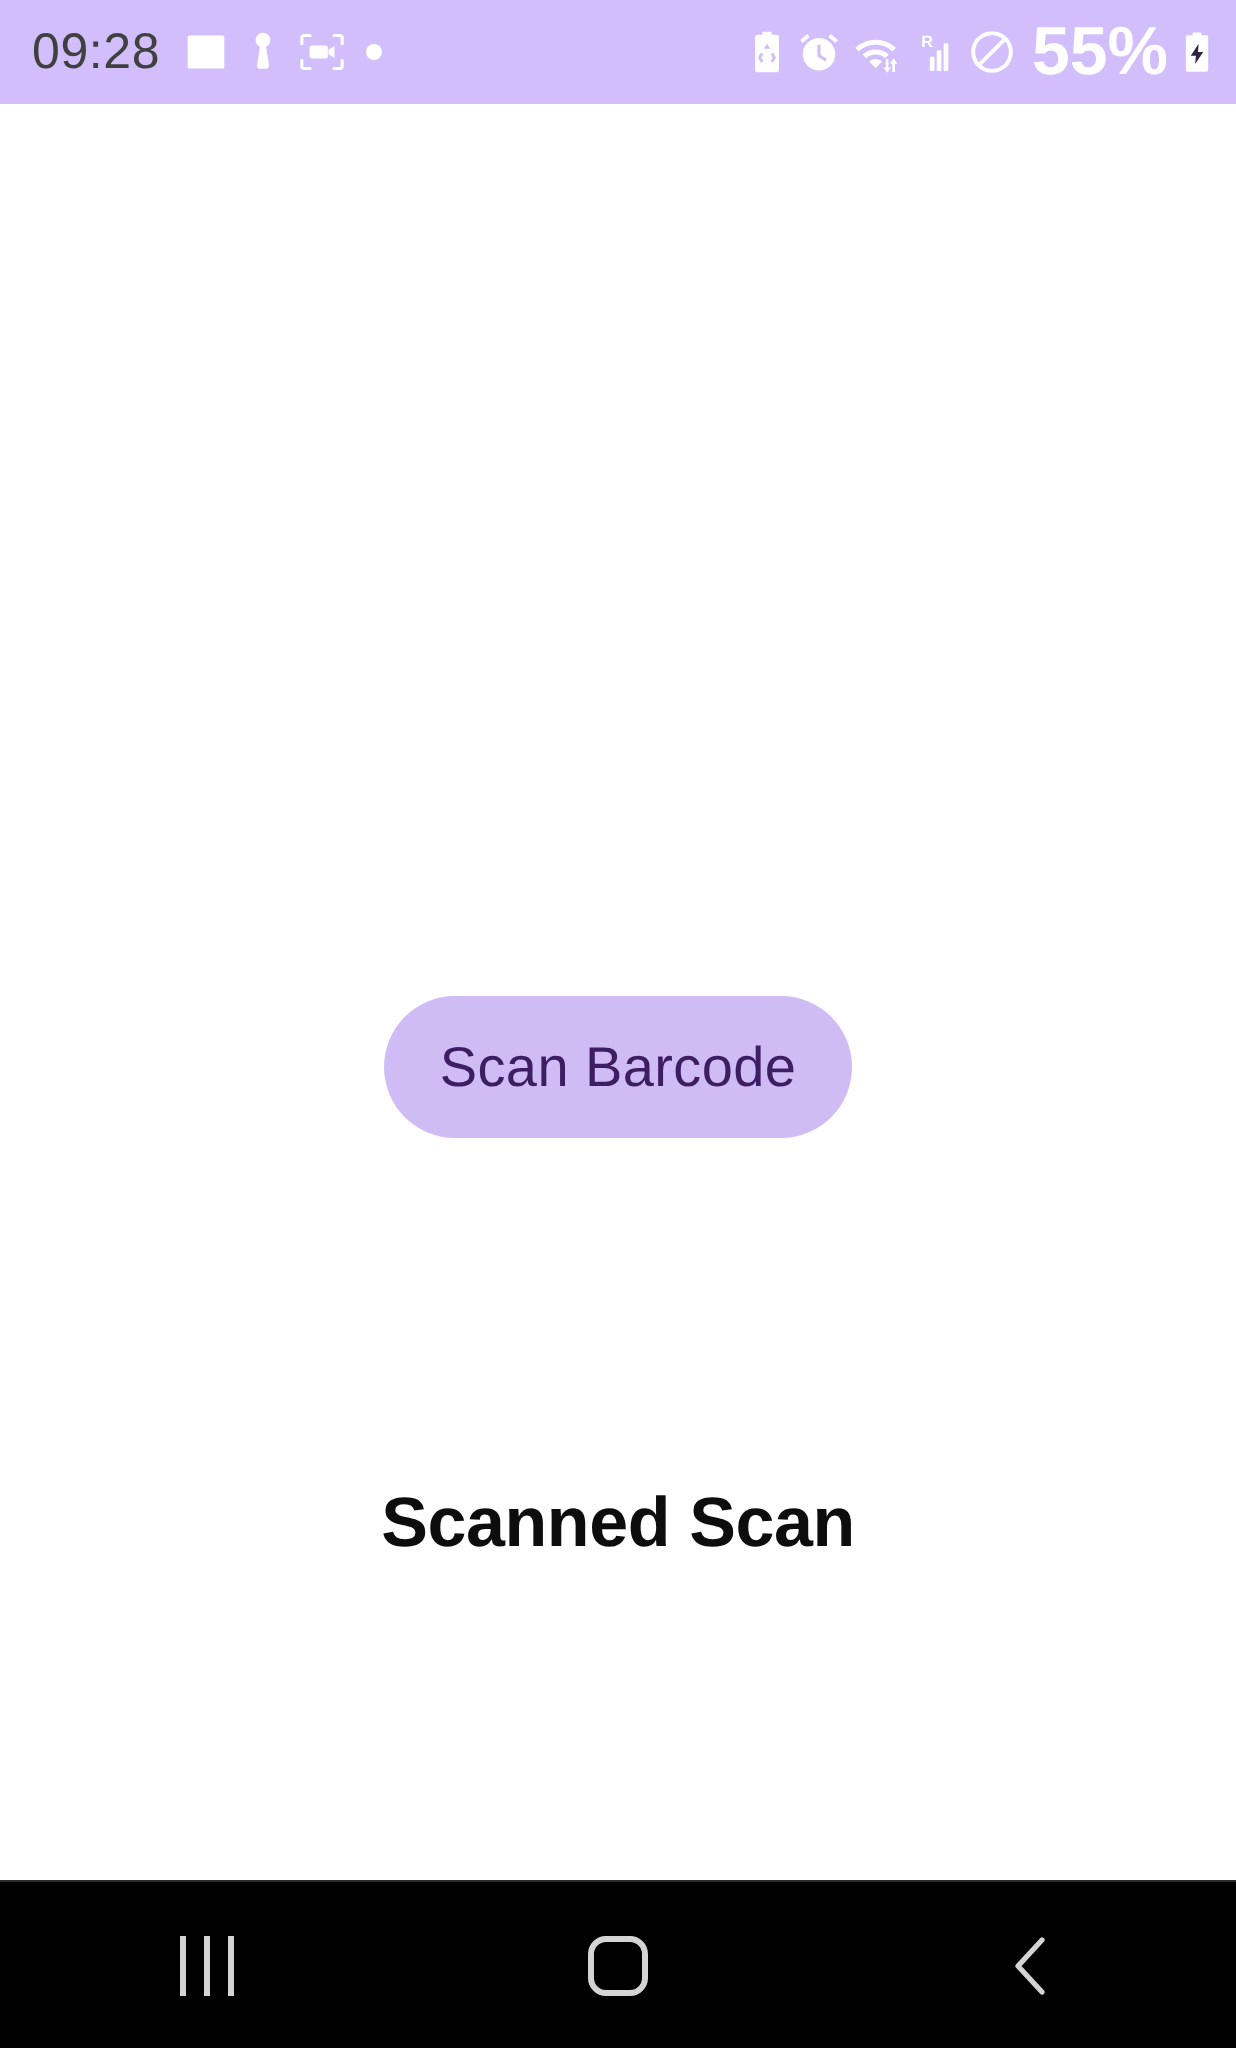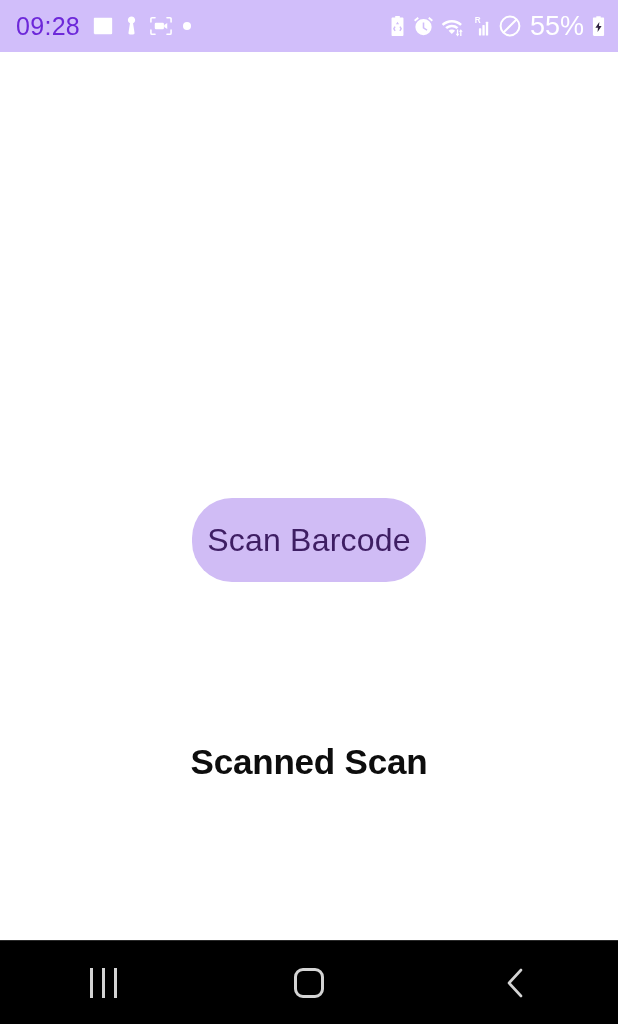--- a/index.html
+++ b/index.html
@@ -37,31 +37,31 @@
   }
   .status-left,
   .status-right {
     display: flex;
     align-items: center;
   }
   .status-left { gap: 10px; }
   .status-right { gap: 7px; }
 
   #status-clock {
-    color: #6d28d9;
+    color: #404040;
     font-size: 25px;
     letter-spacing: 0.3px;
     font-weight: 400;
     line-height: 1;
     margin-right: 2px;
   }
   #battery-percent {
     color: #ffffff;
-    font-size: 27px;
-    font-weight: 400;
+    font-size: 34px;
+    font-weight: 700;
     line-height: 1;
     margin-left: 1px;
   }
   .sicon {
     display: inline-flex;
     align-items: center;
     justify-content: center;
     line-height: 0;
   }
   .sicon svg { display: block; }
@@ -78,27 +78,27 @@
     flex: 1 1 auto;
     position: relative;
     background: #ffffff;
   }
 
   #scan-barcode-button {
     position: absolute;
     left: 192px;
     top: 446px;              
     width: 234px;
-    height: 84px;
+    height: 71px;
     border: none;
     border-radius: 40px;
     background: #D0BCF5;
     color: #3E1E63;
     font-family: "Liberation Sans", sans-serif;
-    font-size: 32px;
+    font-size: 28px;
     font-weight: 500;
     letter-spacing: 0.2px;
     cursor: pointer;
     padding: 0;
     display: flex;
     align-items: center;
     justify-content: center;
   }
 
   #scanned-value-label {

